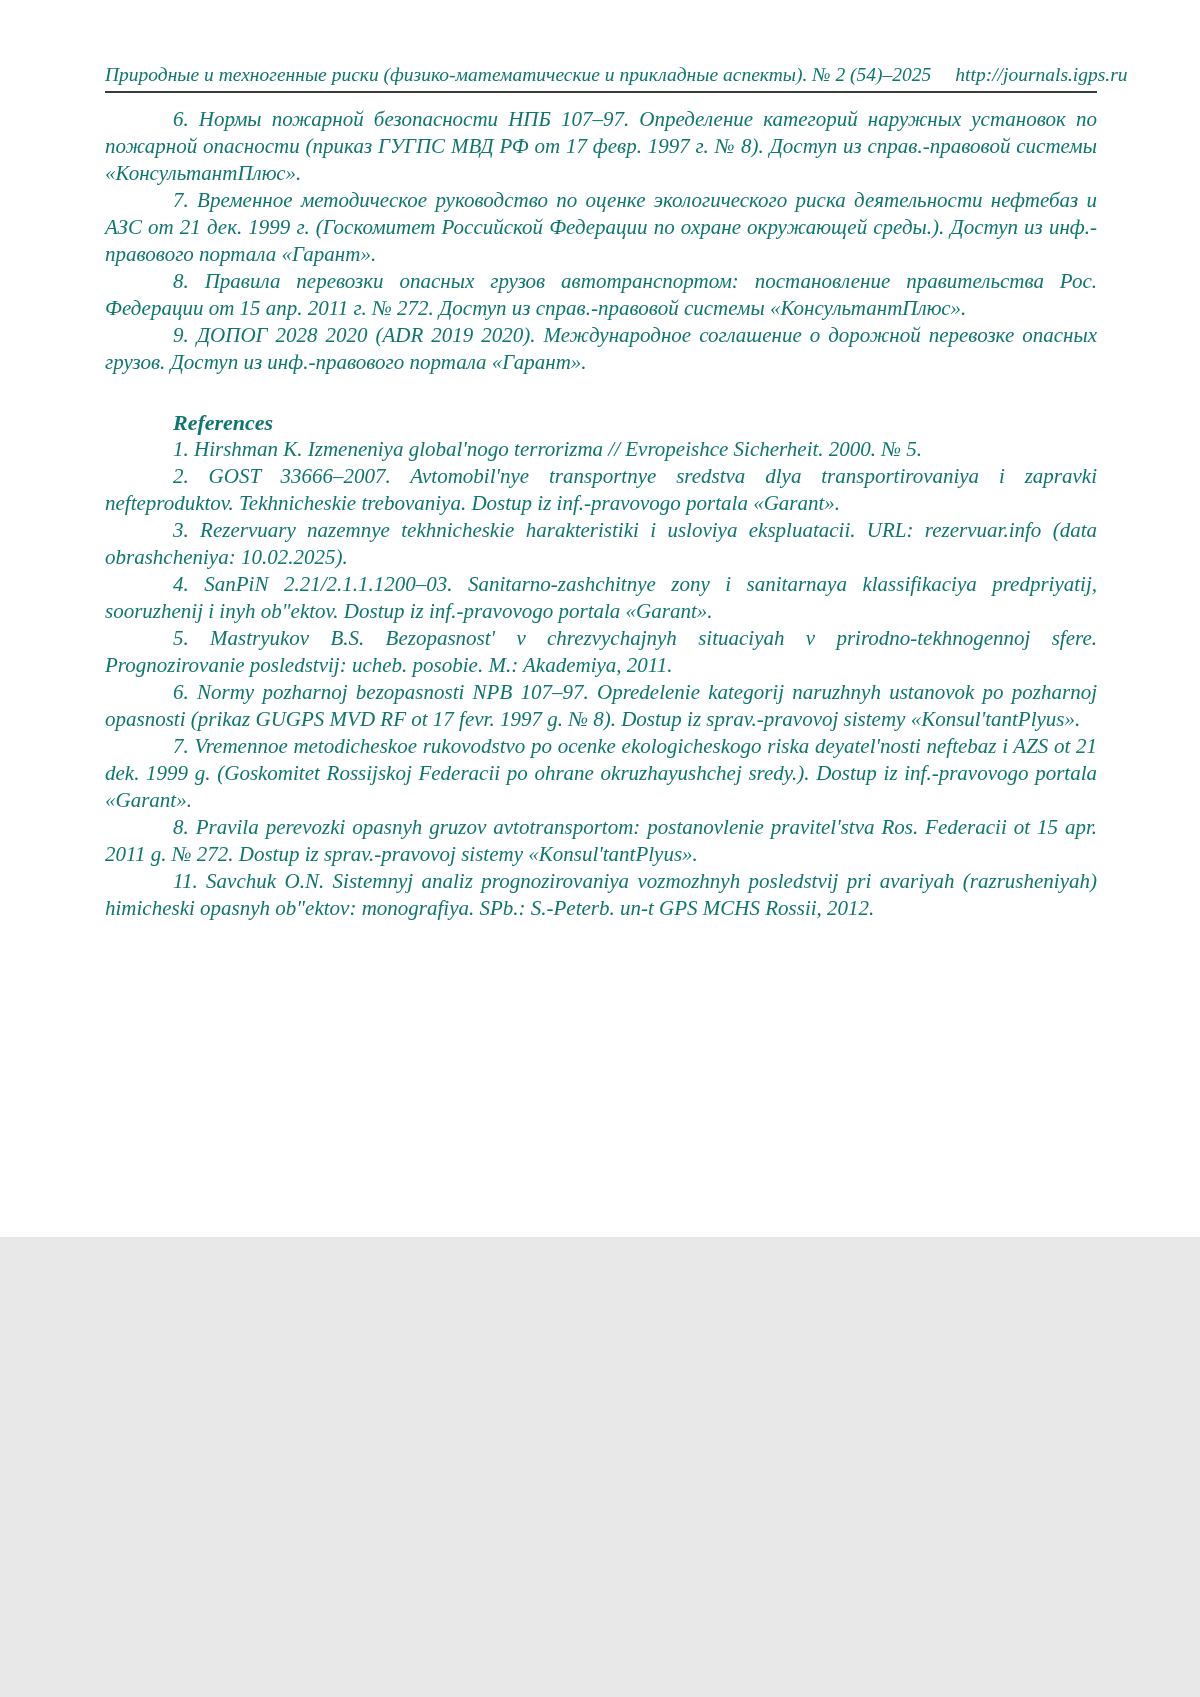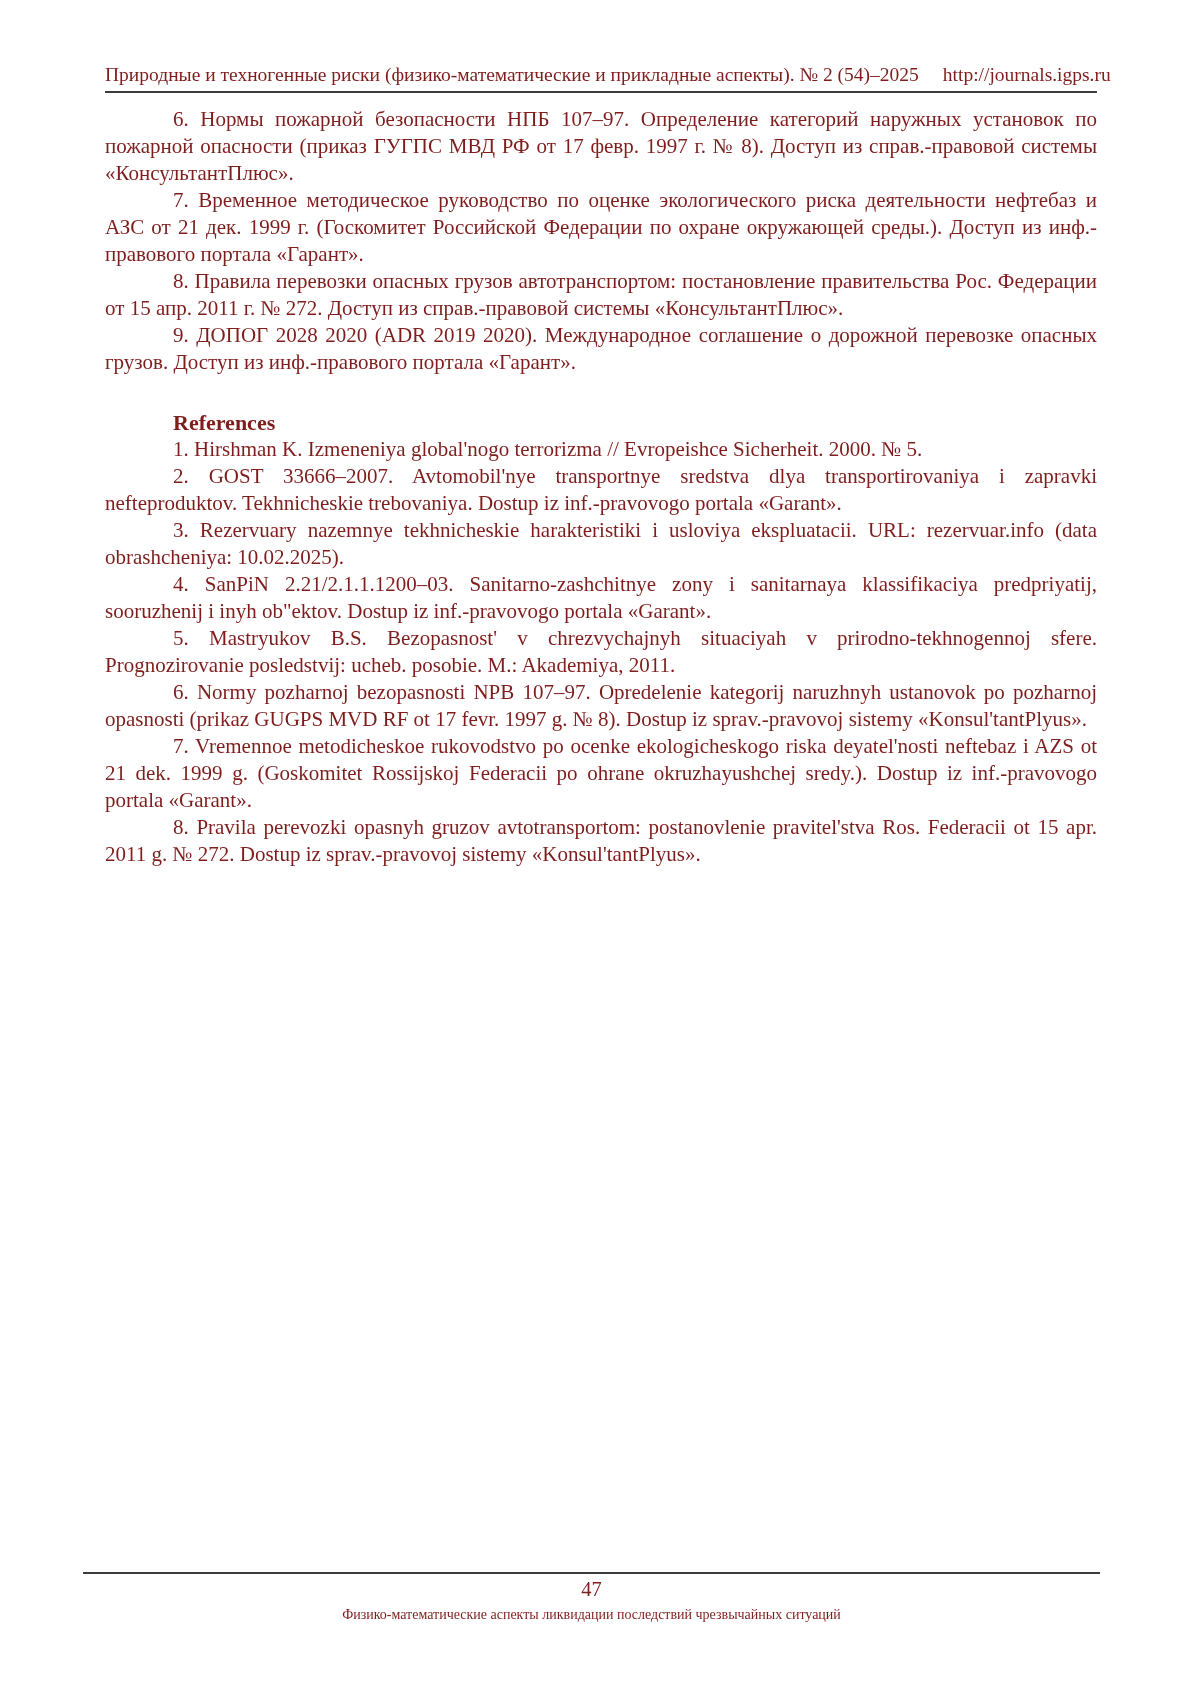--- a/index.html
+++ b/index.html
@@ -1,24 +1,25 @@
 <!DOCTYPE html>
 <html lang="ru"><head>
 <meta charset="utf-8">
 <style>
   html, body { margin: 0; padding: 0; background: #e8e8e8; }
   .page {
     position: relative;
     width: 1200px;
-    height: 1697px;
+    height: 1237px;
     margin: 0 auto;
     background: #ffffff;
     font-family: "Liberation Serif", "DejaVu Serif", serif;
-    color: #7f1d1d;
+    color: #0f766e;
     overflow: hidden;
+    font-style: italic;
   }
   .content {
     position: absolute;
     left: 105px;
     right: 103px;
     top: 63px;
   }
   .page-header {
     display: flex;
     justify-content: space-between;
@@ -84,20 +85,21 @@
       <h3 class="refs-heading">References</h3>
 
       <p class="para">1. Hirshman K. Izmeneniya global'nogo terrorizma // Evropeishce Sicherheit. 2000. № 5.</p>
       <p class="para">2. GOST 33666–2007. Avtomobil'nye transportnye sredstva dlya transportirovaniya i zapravki nefteproduktov. Tekhnicheskie trebovaniya. Dostup iz inf.-pravovogo portala «Garant».</p>
       <p class="para">3. Rezervuary nazemnye tekhnicheskie harakteristiki i usloviya ekspluatacii. URL: rezervuar.info (data obrashcheniya: 10.02.2025).</p>
       <p class="para">4. SanPiN 2.21/2.1.1.1200–03. Sanitarno-zashchitnye zony i sanitarnaya klassifikaciya predpriyatij, sooruzhenij i inyh ob"ektov. Dostup iz inf.-pravovogo portala «Garant».</p>
       <p class="para">5. Mastryukov B.S. Bezopasnost' v chrezvychajnyh situaciyah v prirodno-tekhnogennoj sfere. Prognozirovanie posledstvij: ucheb. posobie. M.: Akademiya, 2011.</p>
       <p class="para">6. Normy pozharnoj bezopasnosti NPB 107–97. Opredelenie kategorij naruzhnyh ustanovok po pozharnoj opasnosti (prikaz GUGPS MVD RF ot 17 fevr. 1997 g. № 8). Dostup iz sprav.-pravovoj sistemy «Konsul'tantPlyus».</p>
       <p class="para">7. Vremennoe metodicheskoe rukovodstvo po ocenke ekologicheskogo riska deyatel'nosti neftebaz i AZS ot 21 dek. 1999 g. (Goskomitet Rossijskoj Federacii po ohrane okruzhayushchej sredy.). Dostup iz inf.-pravovogo portala «Garant».</p>
       <p class="para">8. Pravila perevozki opasnyh gruzov avtotransportom: postanovlenie pravitel'stva Ros. Federacii ot 15 apr. 2011 g. № 272. Dostup iz sprav.-pravovoj sistemy «Konsul'tantPlyus».</p>
+      <p class="para">11. Savchuk O.N. Sistemnyj analiz prognozirovaniya vozmozhnyh posledstvij pri avariyah (razrusheniyah) himicheski opasnyh ob"ektov: monografiya. SPb.: S.-Peterb. un-t GPS MCHS Rossii, 2012.</p>
 
     </main>
   </div>
 
   <footer class="page-footer">
     <div class="page-number">47</div>
     <div class="footer-title">Физико-математические аспекты ликвидации последствий чрезвычайных ситуаций</div>
   </footer>
 </div>
 

